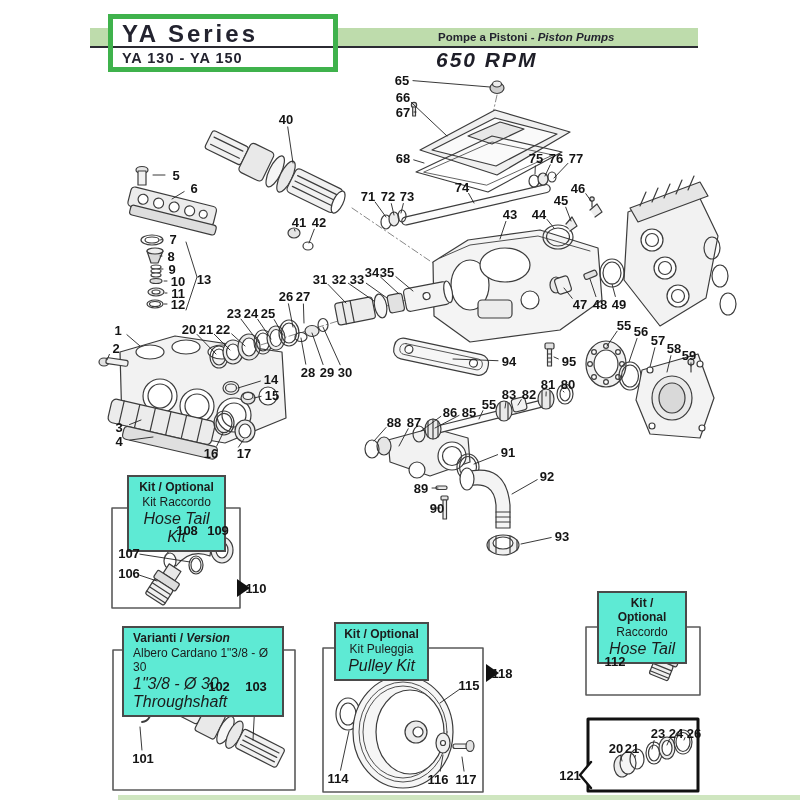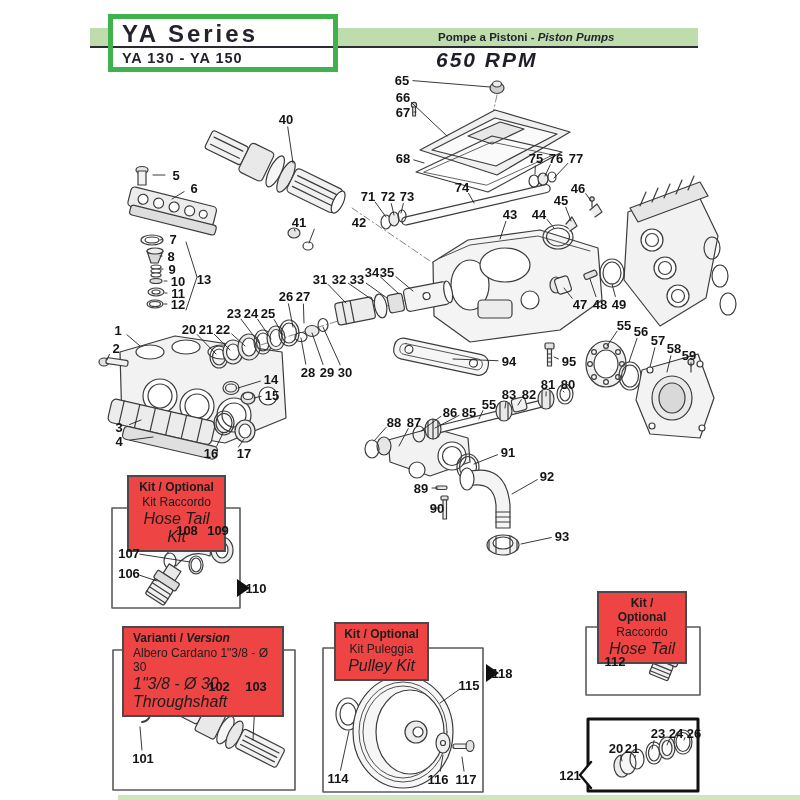--- a/index.html
+++ b/index.html
@@ -24,21 +24,21 @@
   
   #diagram-svg{left:0;top:0;width:800px;height:800px;z-index:1;}
   #callout-layer{left:0;top:0;width:800px;height:800px;z-index:6;pointer-events:none;}
   .callout{
     position:absolute;transform:translate(-50%,-50%);
     font-size:13px;font-weight:bold;color:#141414;white-space:nowrap;
   }
 
   
   .kit-label{
-    position:absolute;background:#ef4444;border:2px solid #4a4a4a;
+    position:absolute;background:#5eead4;border:2px solid #4a4a4a;
     text-align:center;z-index:5;padding:3px 6px 4px 6px;box-sizing:border-box;
   }
   .kit-label .t1{font-size:12px;font-weight:bold;color:#1c1c1c;}
   .kit-label .t2{font-size:12px;color:#1c1c1c;margin-top:1px;}
   .kit-label .t3{font-size:16px;font-style:italic;color:#1c1c1c;margin-top:1px;}
   #hose-tail-kit-label{left:127px;top:475px;width:99px;}
   #variant-label{left:122px;top:626px;width:162px;text-align:left;padding-left:9px;}
   #variant-label .t1 .ver{font-style:italic;}
   #pulley-kit-label{left:334px;top:622px;width:95px;}
   #hose-tail-label{left:597px;top:591px;width:90px;}
@@ -543,21 +543,21 @@
     <div class="callout" style="left: 176px; top: 175px;">5</div>
     <div class="callout" style="left: 194px; top: 188px;">6</div>
     <div class="callout" style="left: 173px; top: 239px;">7</div>
     <div class="callout" style="left: 171px; top: 256px;">8</div>
     <div class="callout" style="left: 172px; top: 269px;">9</div>
     <div class="callout" style="left: 178px; top: 281px;">10</div>
     <div class="callout" style="left: 178px; top: 293px;">11</div>
     <div class="callout" style="left: 178px; top: 304px;">12</div>
     <div class="callout" style="left: 204px; top: 279px;">13</div>
     <div class="callout" style="left: 299px; top: 222px;">41</div>
-    <div class="callout" style="left: 319px; top: 222px; margin-left: 40px;">42</div>
+    <div class="callout" style="left: 319px; top: 222px;">42</div>
     <div class="callout" style="left: 372px; top: 272px;">34</div>
     <div class="callout" style="left: 387px; top: 272px;">35</div>
     <div class="callout" style="left: 320px; top: 279px;">31</div>
     <div class="callout" style="left: 339px; top: 279px;">32</div>
     <div class="callout" style="left: 357px; top: 279px;">33</div>
     <div class="callout" style="left: 286px; top: 296px;">26</div>
     <div class="callout" style="left: 303px; top: 296px;">27</div>
     <div class="callout" style="left: 234px; top: 313px;">23</div>
     <div class="callout" style="left: 251px; top: 313px;">24</div>
     <div class="callout" style="left: 268px; top: 313px;">25</div>

